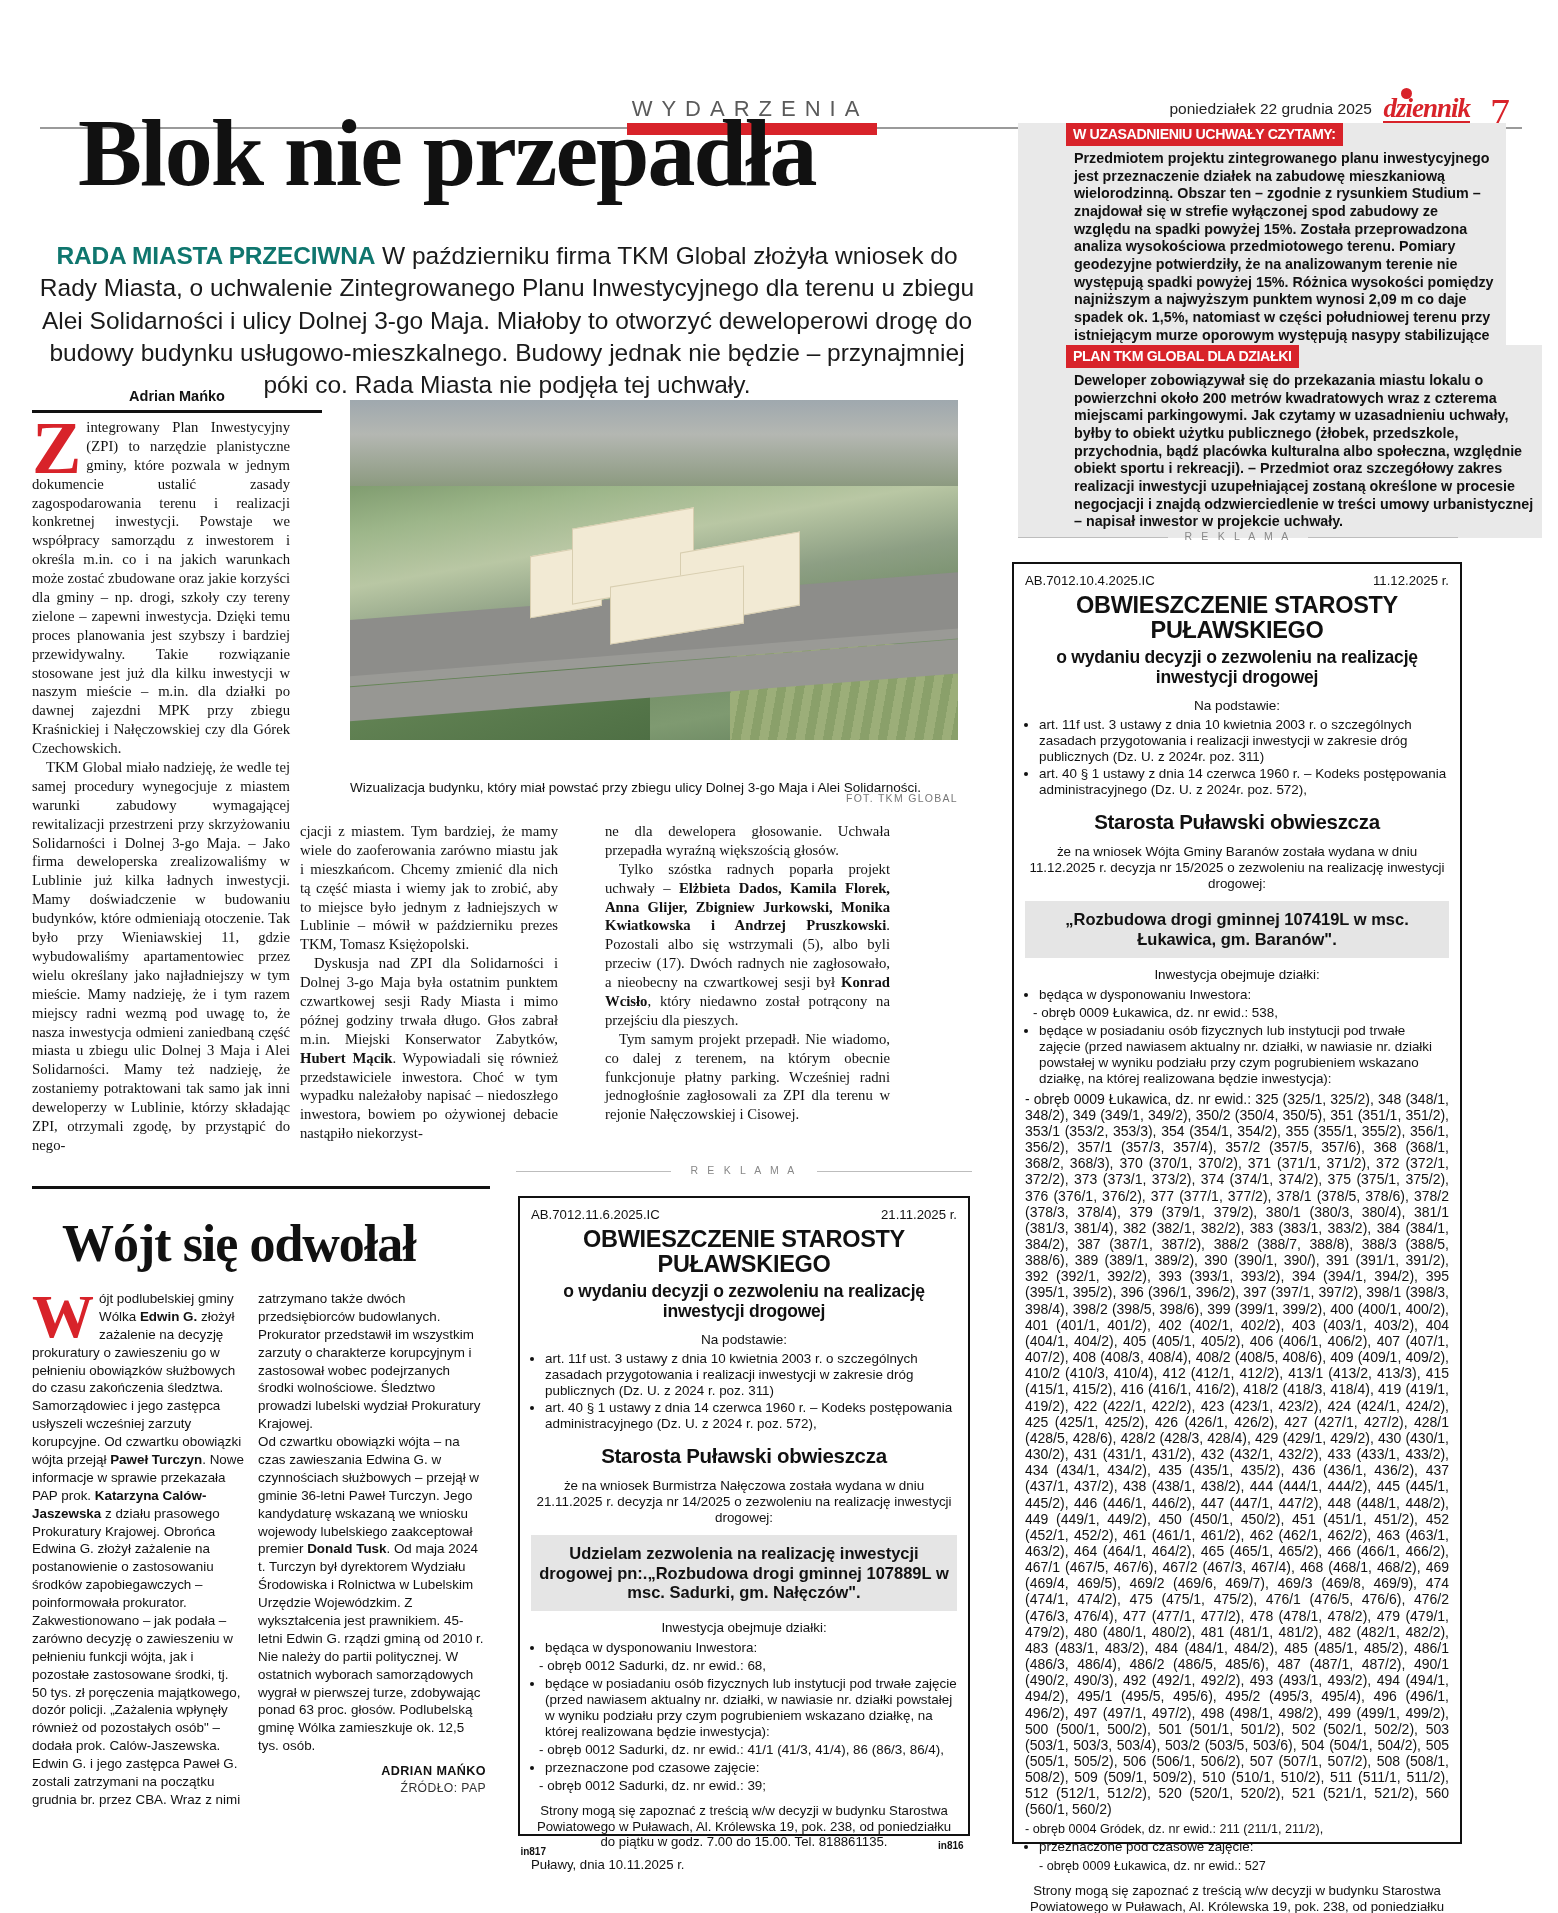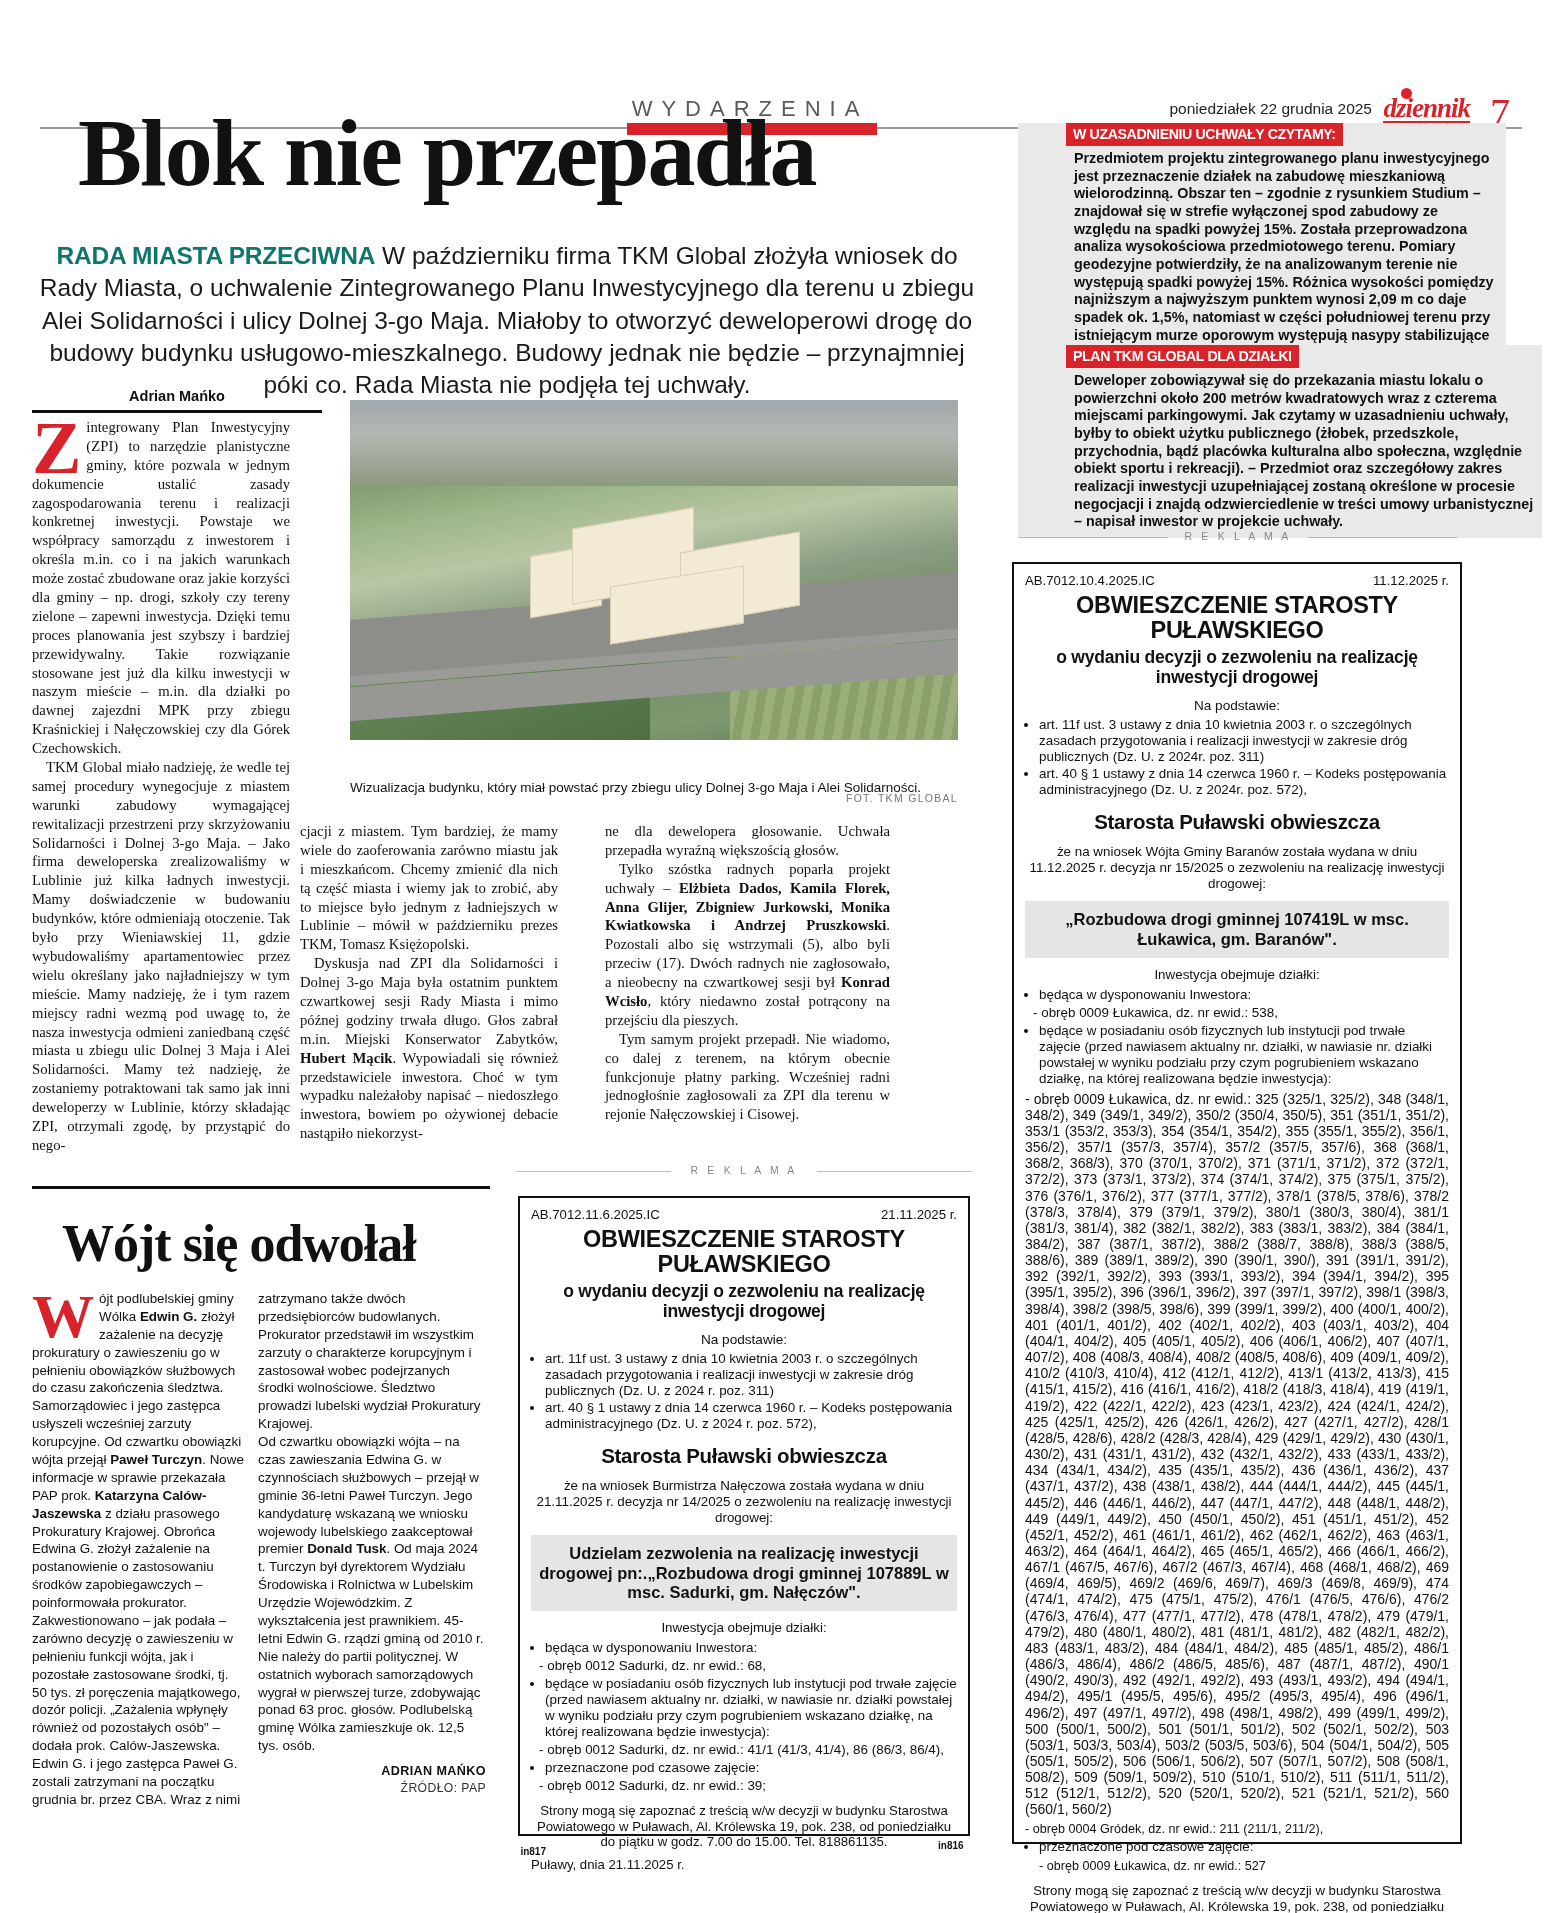--- a/index.html
+++ b/index.html
@@ -314,17 +314,17 @@
     <div class="ad-sub">Inwestycja obejmuje działki:</div>
     <ul class="ad-ul" style="margin-top:4px;">
       <li style="list-style:disc">będąca w dysponowaniu Inwestora:</li>
       <li style="list-style:none;margin-left:-6px">- obręb 0012 Sadurki, dz. nr ewid.: 68,</li>
       <li style="list-style:disc">będące w posiadaniu osób fizycznych lub instytucji pod trwałe zajęcie (przed nawiasem aktualny nr. działki, w nawiasie nr. działki powstałej w wyniku podziału przy czym pogrubieniem wskazano działkę, na której realizowana będzie inwestycja):</li>
       <li style="list-style:none;margin-left:-6px">- obręb 0012 Sadurki, dz. nr ewid.: 41/1 (41/3, 41/4), 86 (86/3, 86/4),</li>
       <li style="list-style:disc">przeznaczone pod czasowe zajęcie:</li>
       <li style="list-style:none;margin-left:-6px">- obręb 0012 Sadurki, dz. nr ewid.: 39;</li>
     </ul>
     <div class="ad-foot">Strony mogą się zapoznać z treścią w/w decyzji w budynku Starostwa Powiatowego w Puławach, Al. Królewska 19, pok. 238, od poniedziałku do piątku w godz. 7.00 do 15.00. Tel. 818861135.</div>
-    <div class="ad-city">Puławy, dnia 21.11.2025 r.</div>
+    <div class="ad-city">Puławy, dnia 10.11.2025 r.</div>
   </div>
   <div class="ad-code" style="left:938px;top:1840px;">in816</div>
 
 </div>
 
 </body></html>

